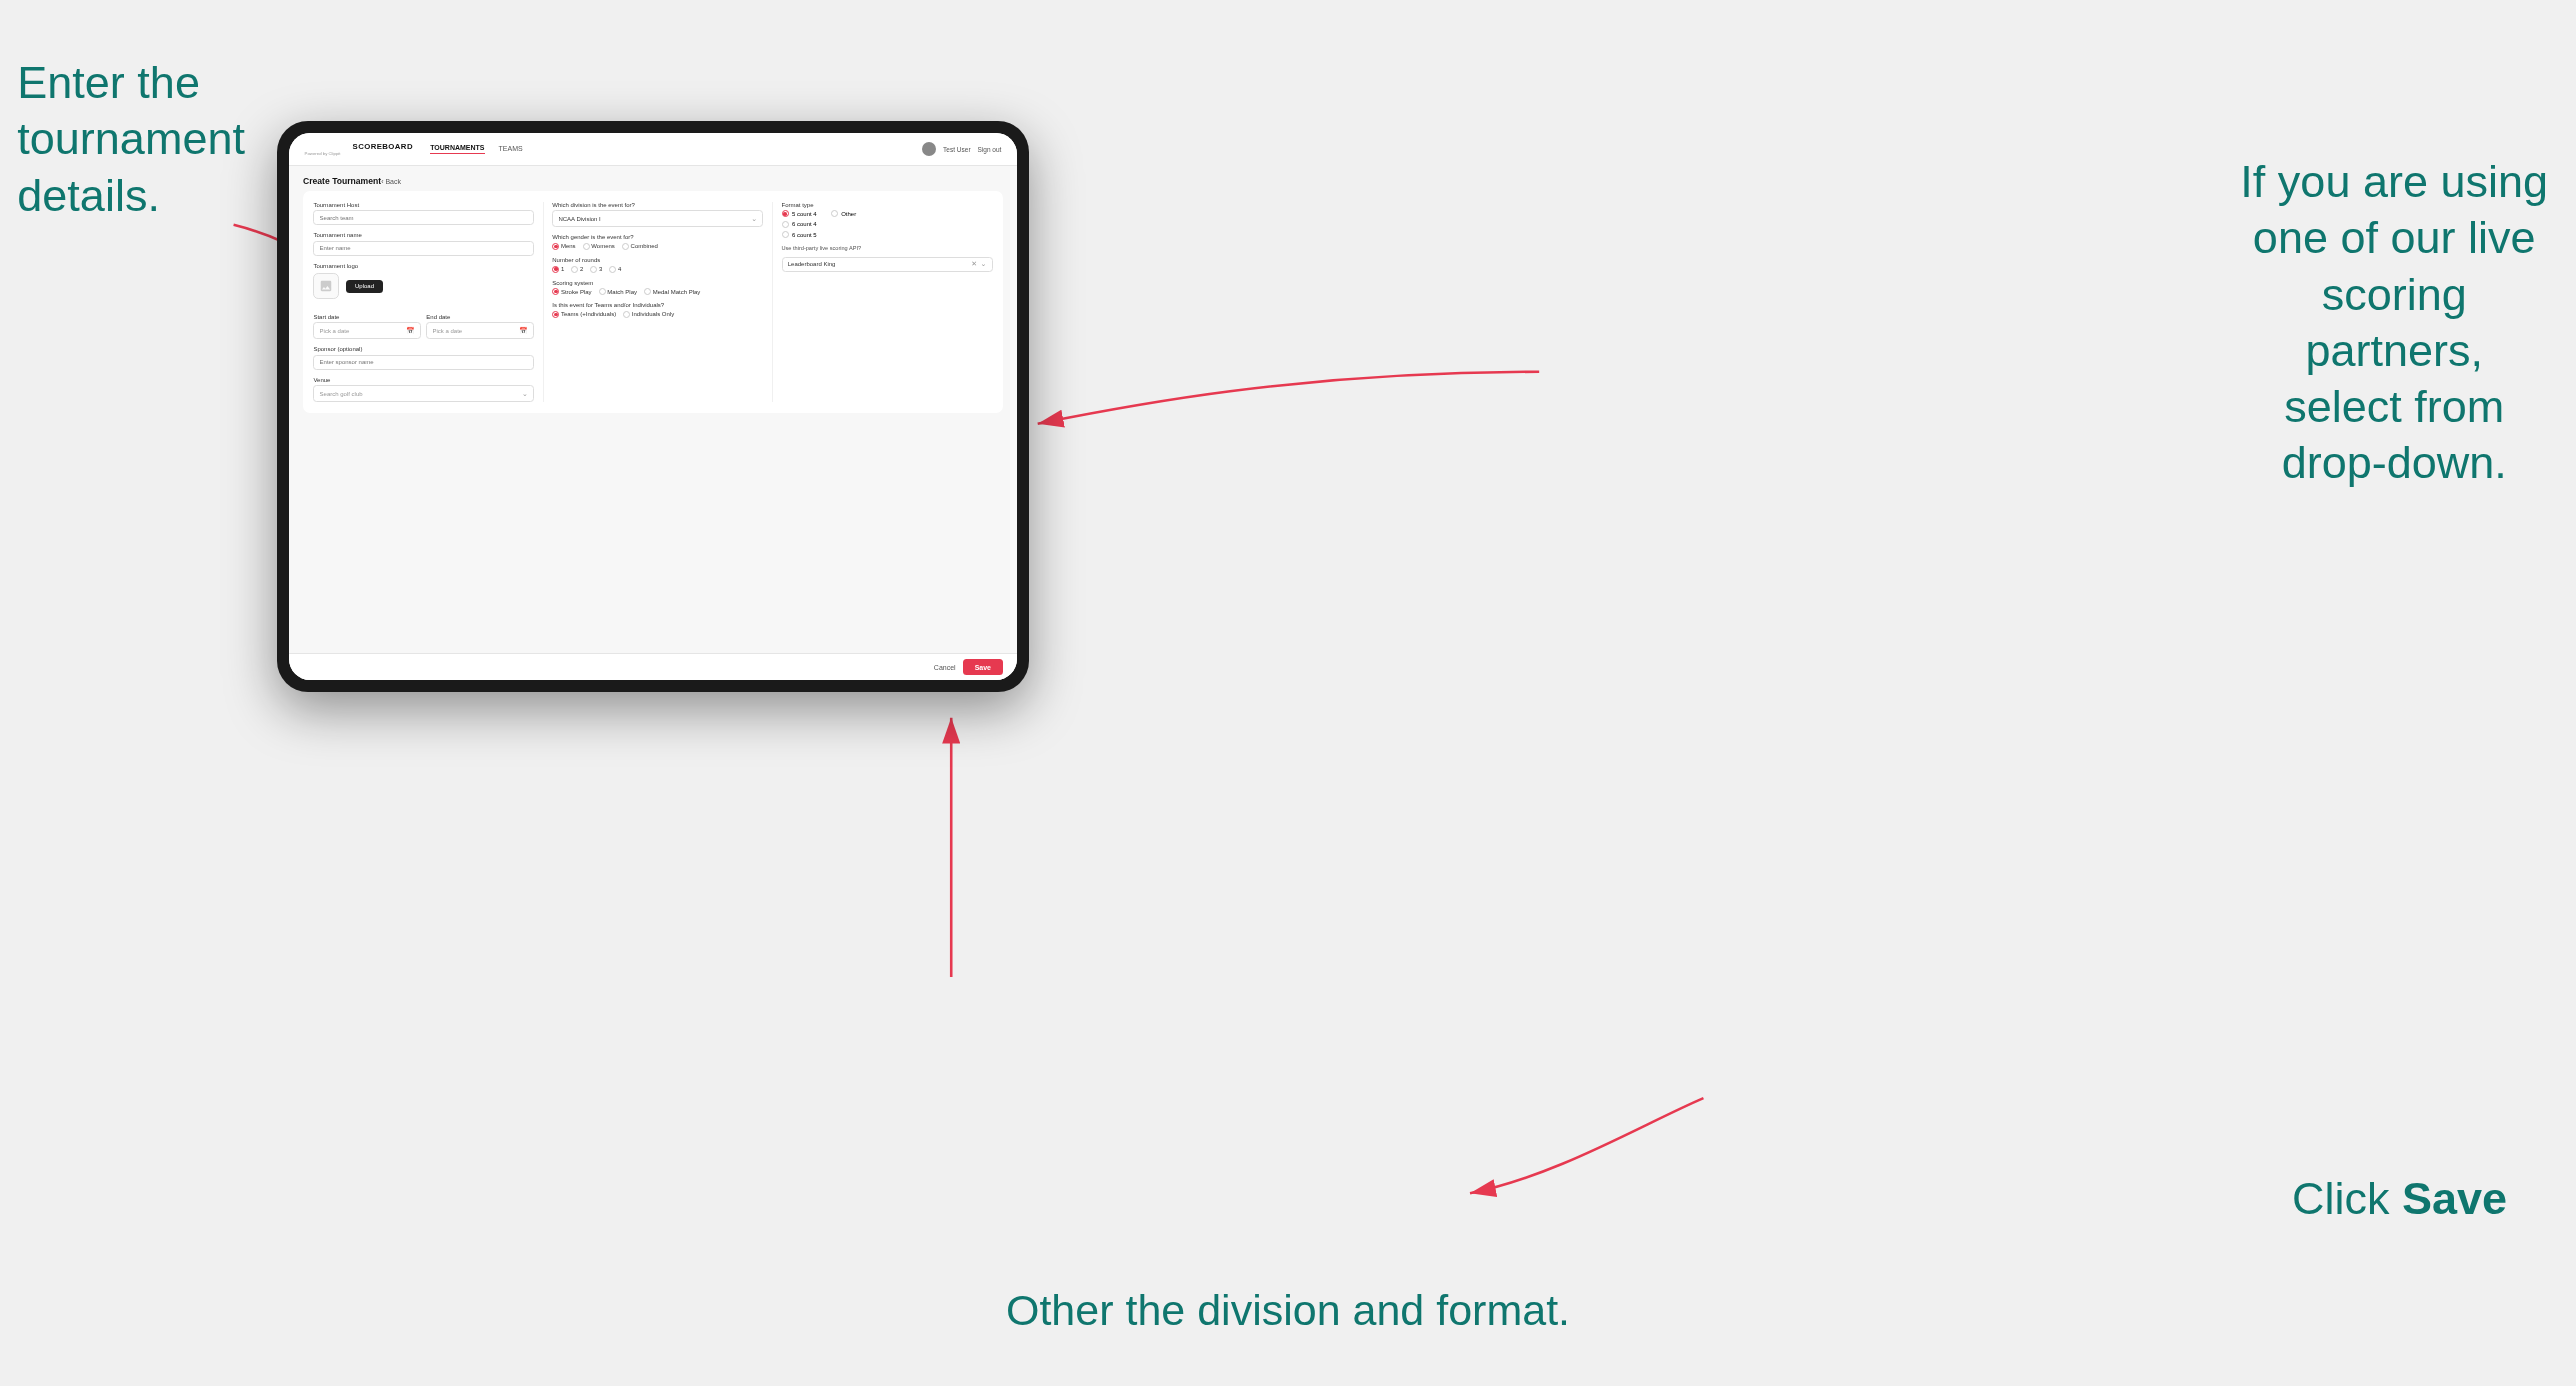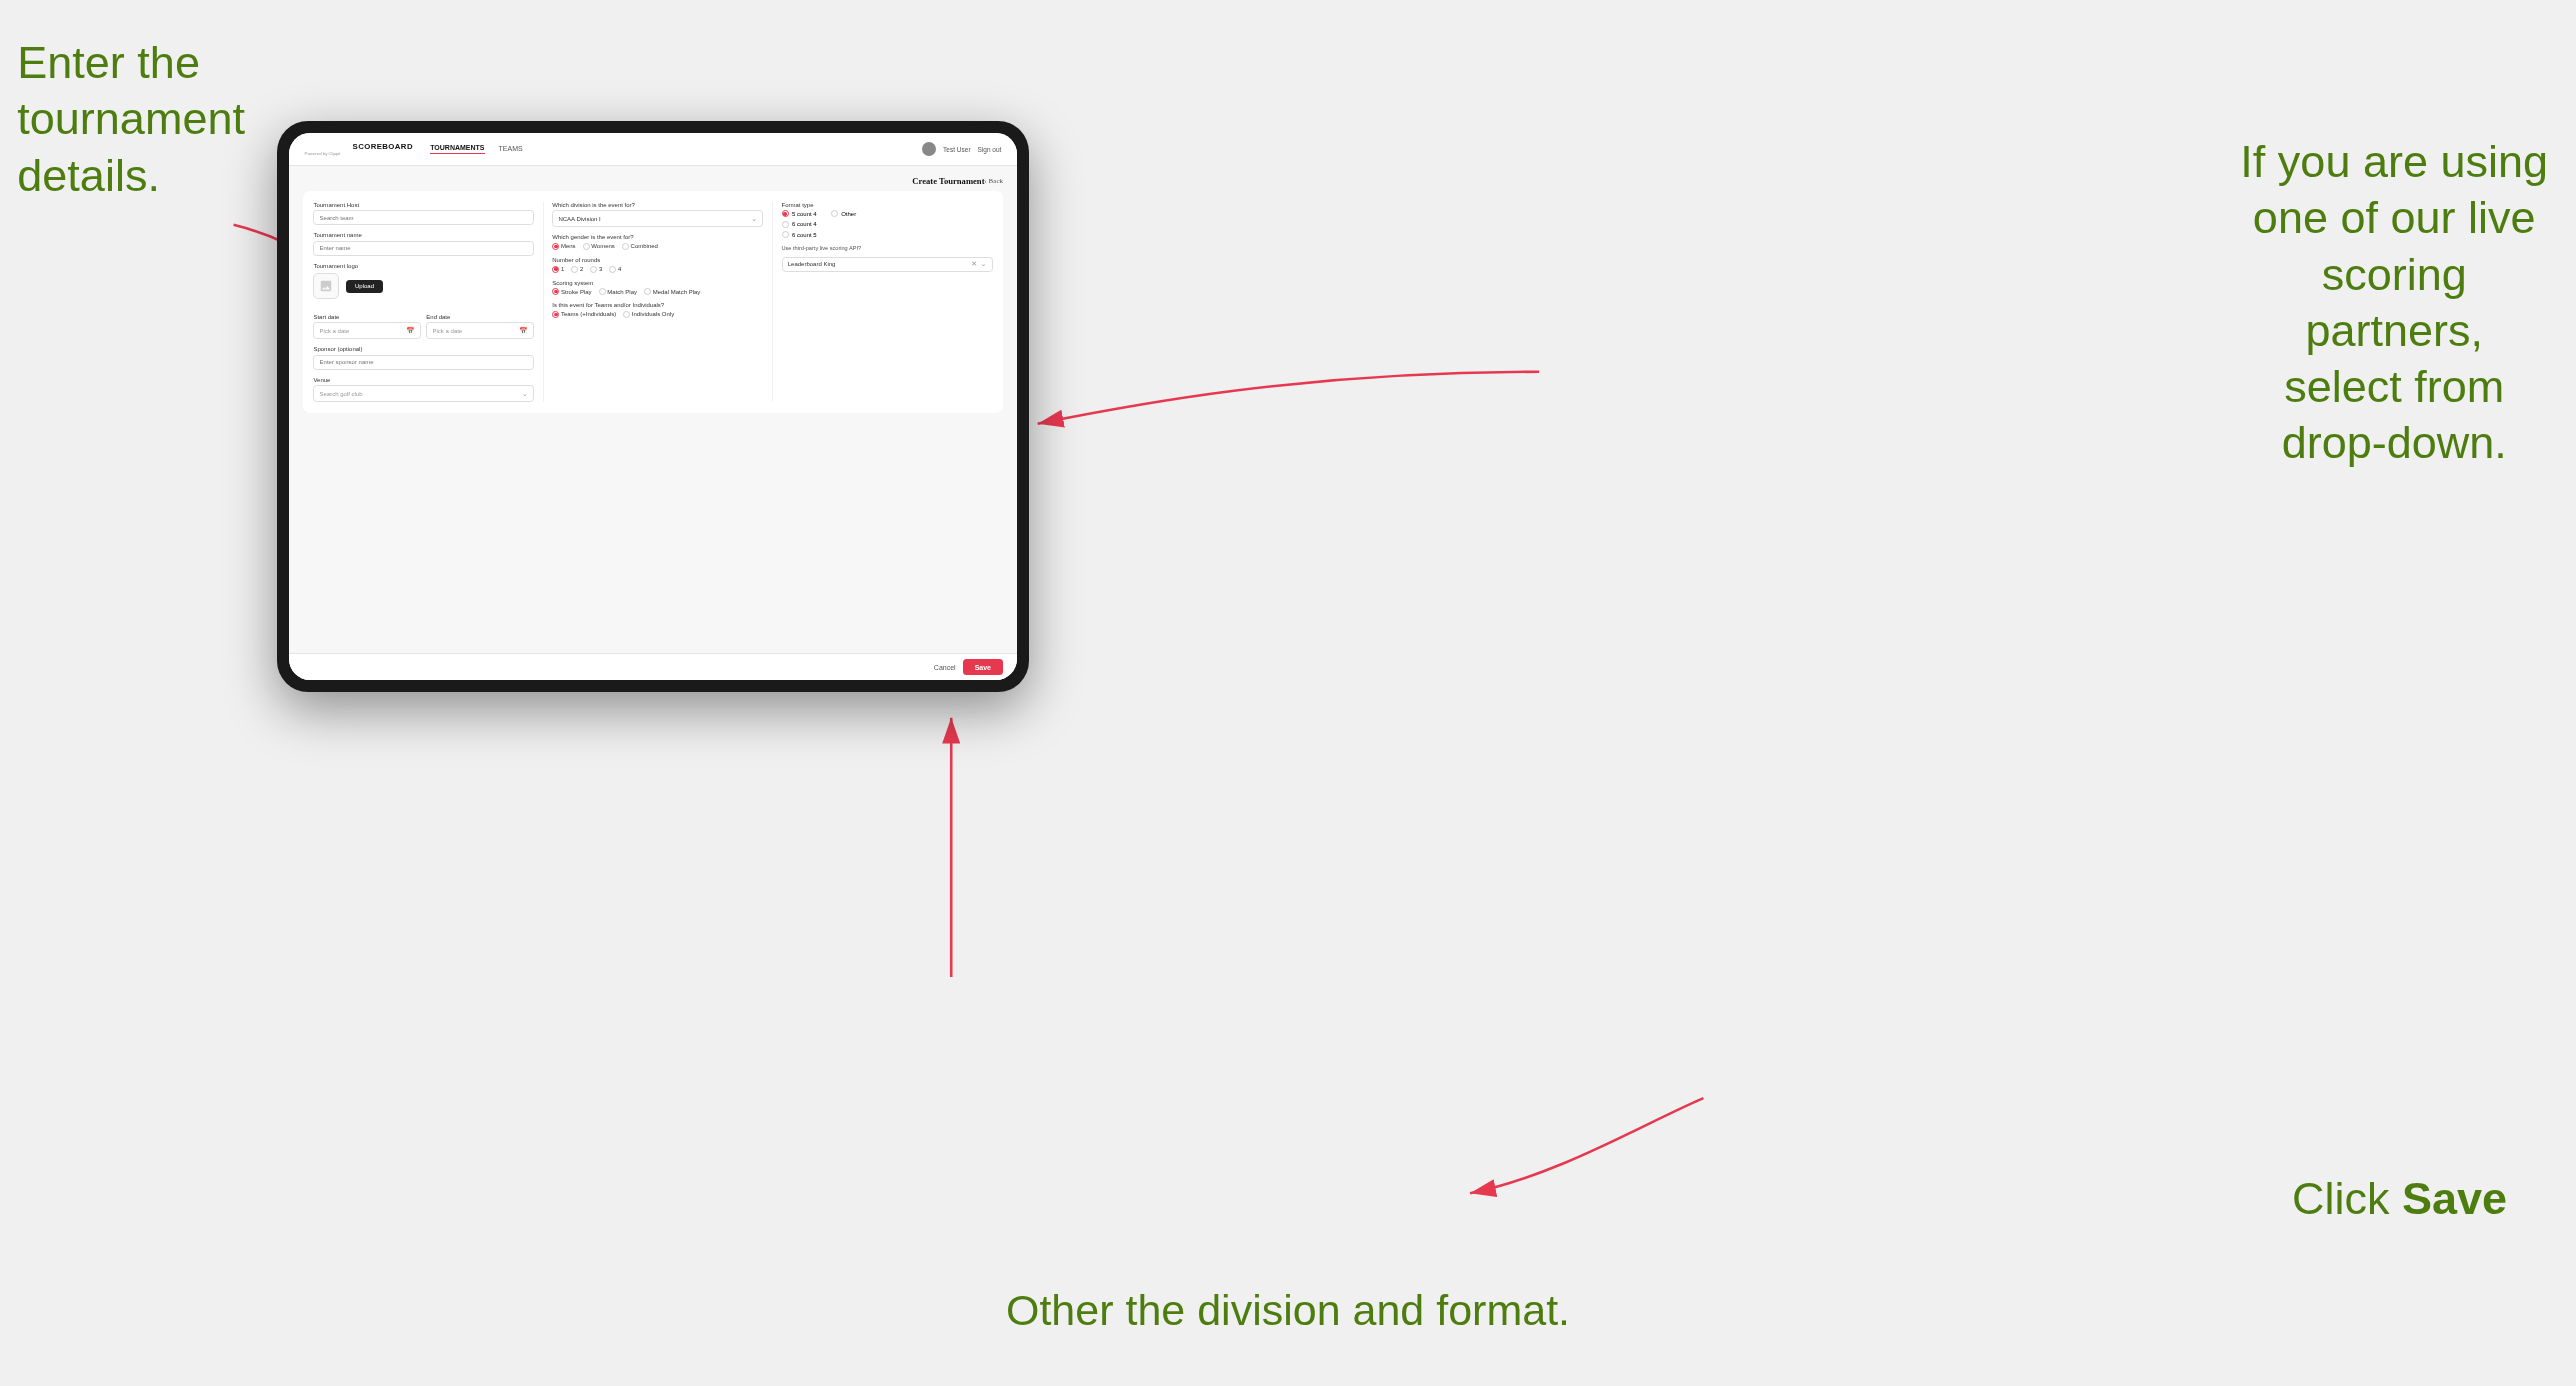--- a/index.html
+++ b/index.html
@@ -10,22 +10,23 @@
       height: 1386px;
       position: relative;
       overflow: hidden;
     }
 
     
     .annotation {
       position: absolute;
       font-size: 45px;
       font-weight: 400;
-      color: #4d7c0f;
+      color: #0f766e;
       line-height: 1.25;
+      margin-top: 20px;
     }
     .annotation-topleft {
       top: 35px;
       left: 17.3px;
       width: 303px;
     }
     .annotation-topright {
       top: 134px;
       right: 17.3px;
       width: 329px;
@@ -128,24 +129,23 @@
 
     
     .page-content {
       flex: 1;
       overflow-y: auto;
       background: #f7f7f7;
       padding: 10.4px 14px;
     }
     .page-header {
       display: flex;
-      justify-content: flex-end;
+      justify-content: flex-start;
       align-items: center;
       margin-bottom: 5px;
-      font-family: Liberation Serif, serif;
     }
     .page-title {
       font-size: 8.6px;
       font-weight: 600;
       color: #111;
     }
     .back-link {
       font-size: 7px;
       color: #555;
       cursor: pointer;

